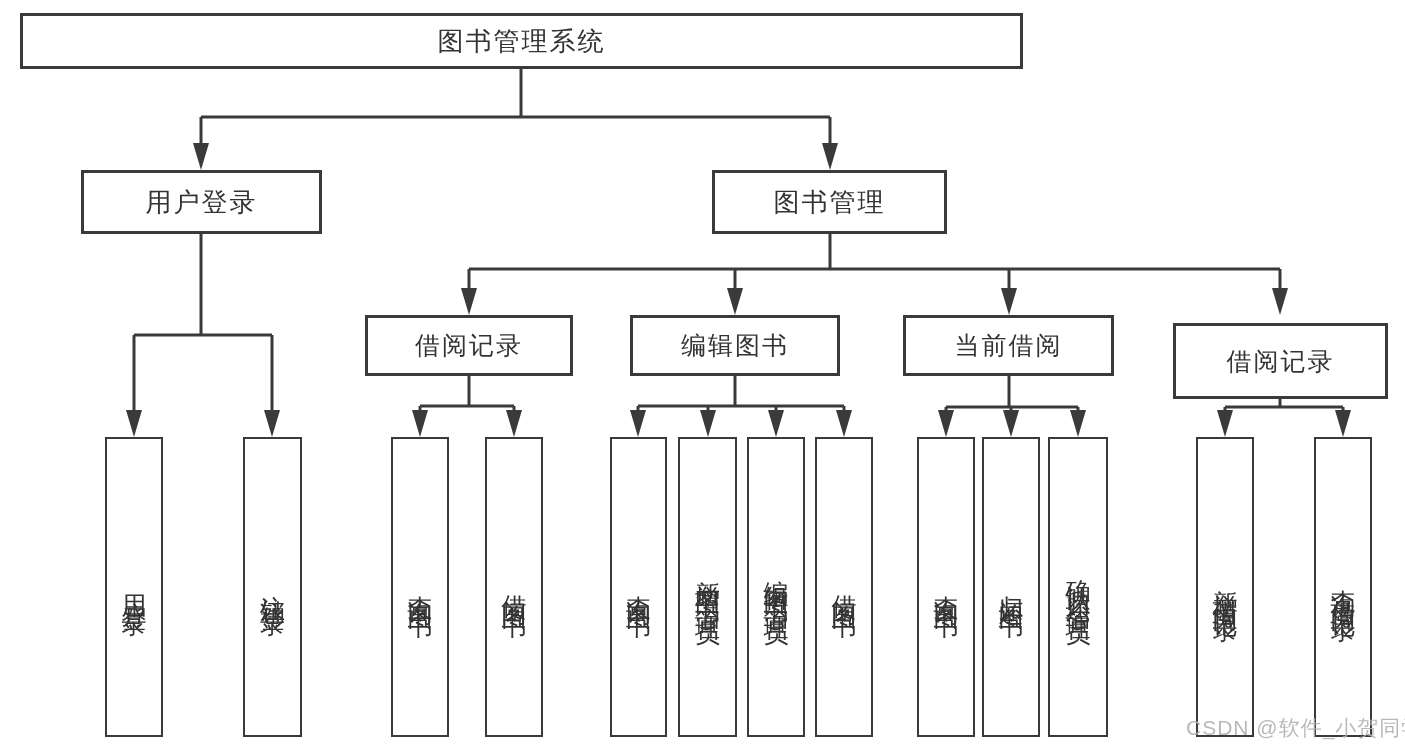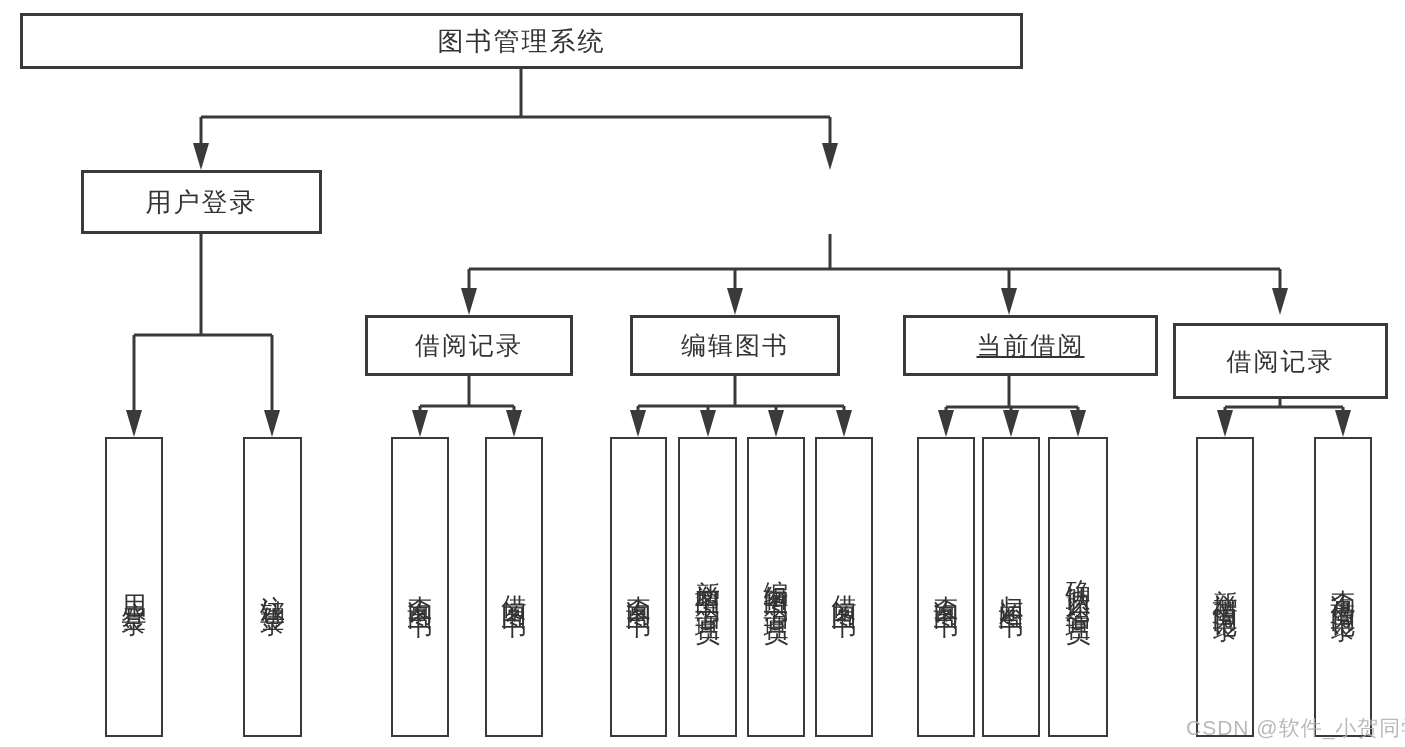--- a/index.html
+++ b/index.html
@@ -116,28 +116,31 @@
     </g>
   </svg>
 
   <div class="node lvl1" style="left:20px; top:13px; width:1003px; height:56px;">
     <span class="hlabel">图书管理系统</span>
   </div>
 
   <div class="node lvl2" style="left:81px; top:170px; width:241px; height:64px;">
     <span class="hlabel">用户登录</span>
   </div>
+  <div class="node lvl2" style="left:712px; top:170px; width:235px; height:64px;">
+    <span class="hlabel">图书管理</span>
+  </div>
 
   <div class="node lvl3" style="left:365px; top:315px; width:208px; height:61px;">
     <span class="hlabel">借阅记录</span>
   </div>
   <div class="node lvl3" style="left:630px; top:315px; width:210px; height:61px;">
     <span class="hlabel">编辑图书</span>
   </div>
-  <div class="node lvl3" style="left:903px; top:315px; width:255px; height:61px;text-decoration:underline;">
+  <div class="node lvl3" style="left:903px; top:315px; width:211px; height:61px;">
     <span class="hlabel">当前借阅</span>
   </div>
   <div class="node lvl3" style="left:1173px; top:323px; width:215px; height:76px;">
     <span class="hlabel">借阅记录</span>
   </div>
 
   <div class="node leaf" style="left:105px; width:58px;">
     <span class="vtext">用户登录</span>
   </div>
   <div class="node leaf" style="left:243px; width:59px;">

